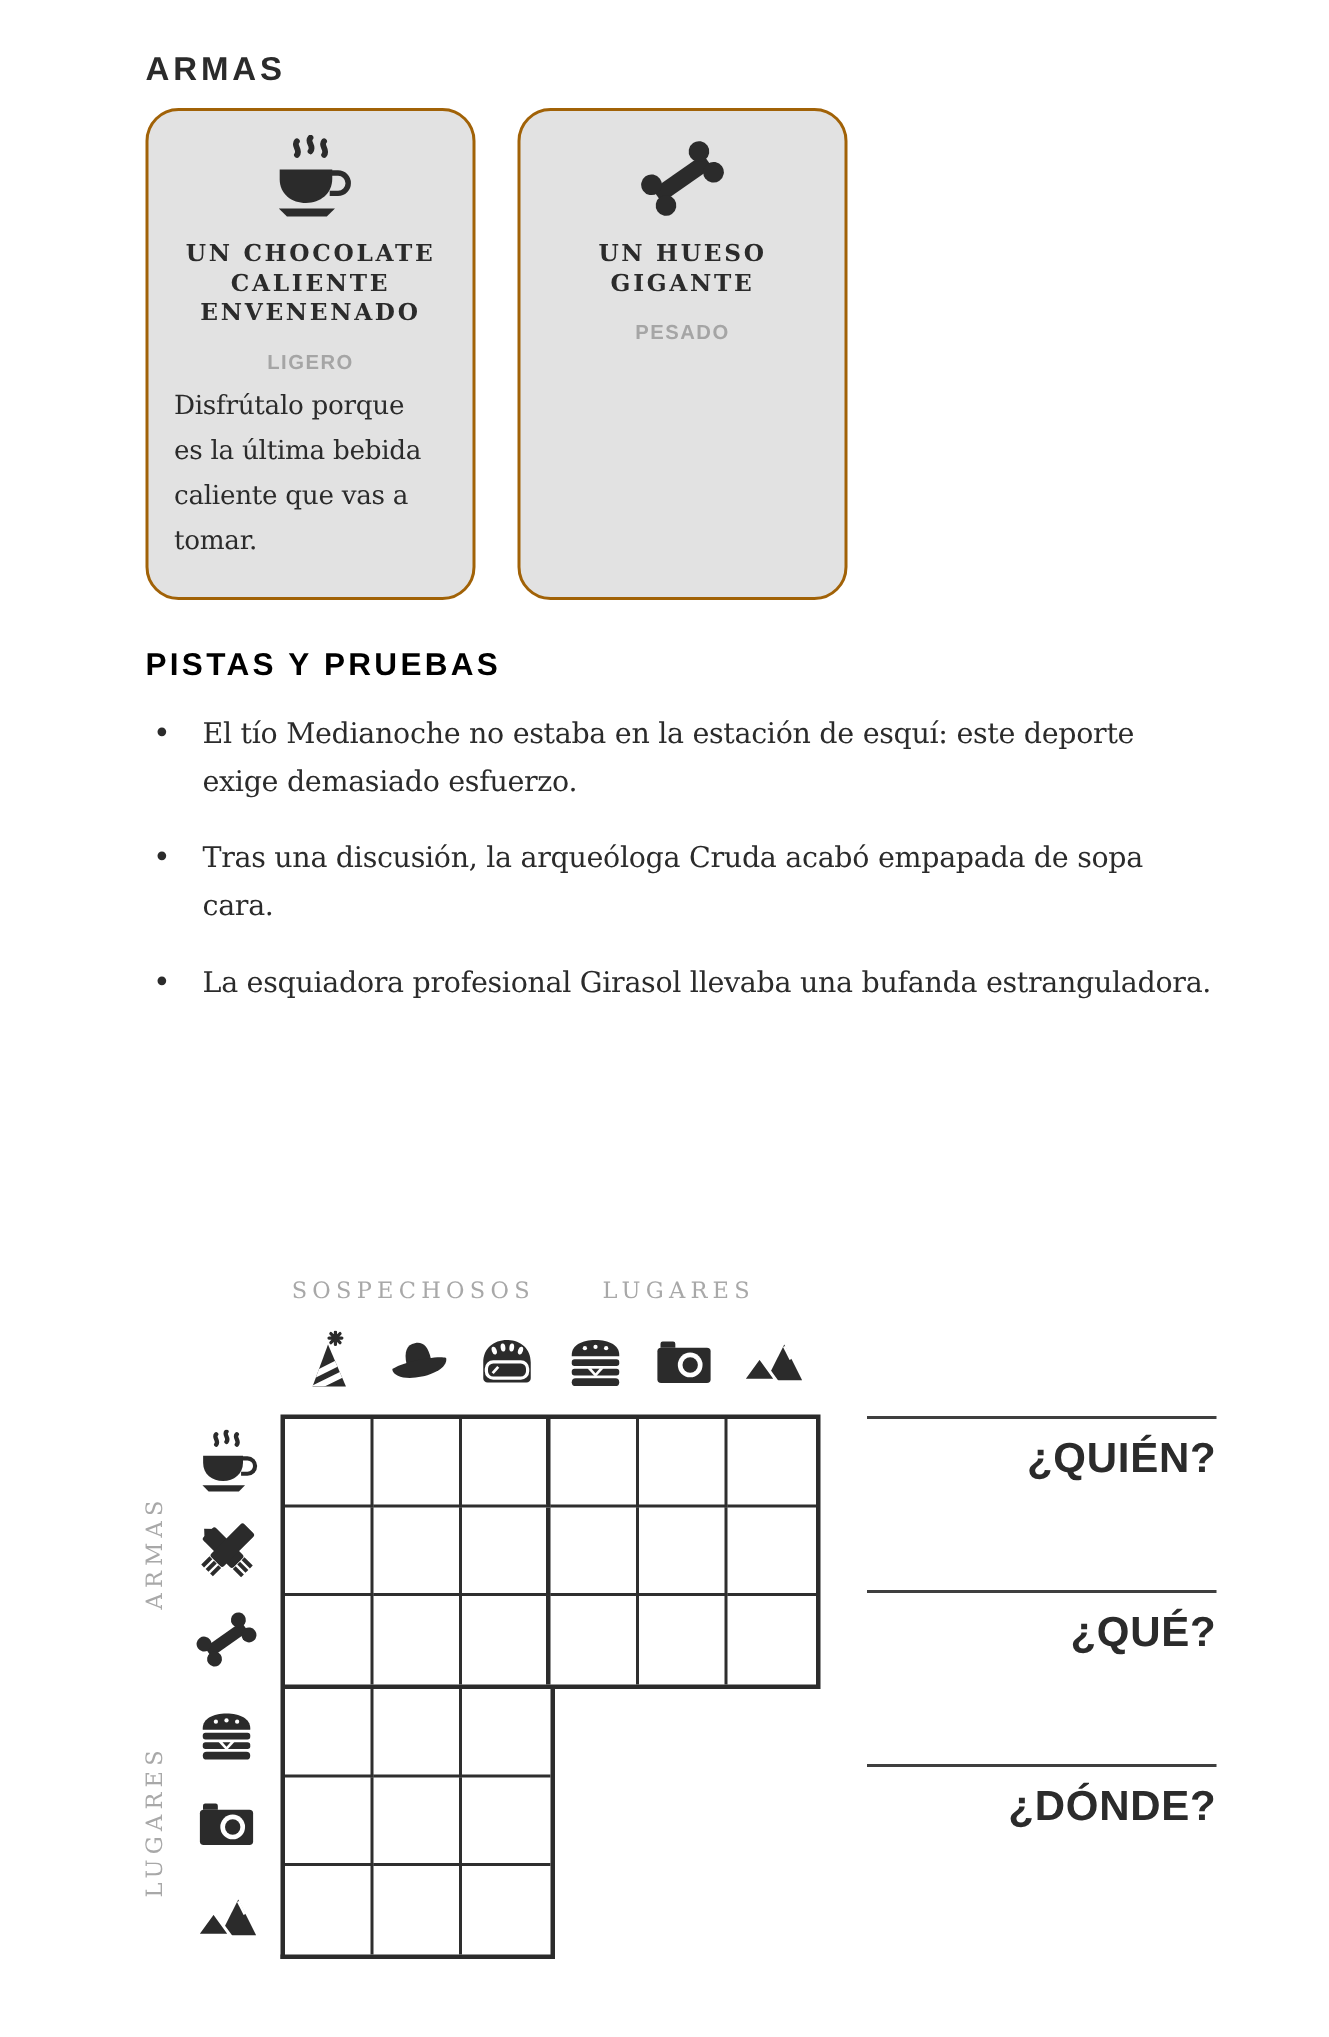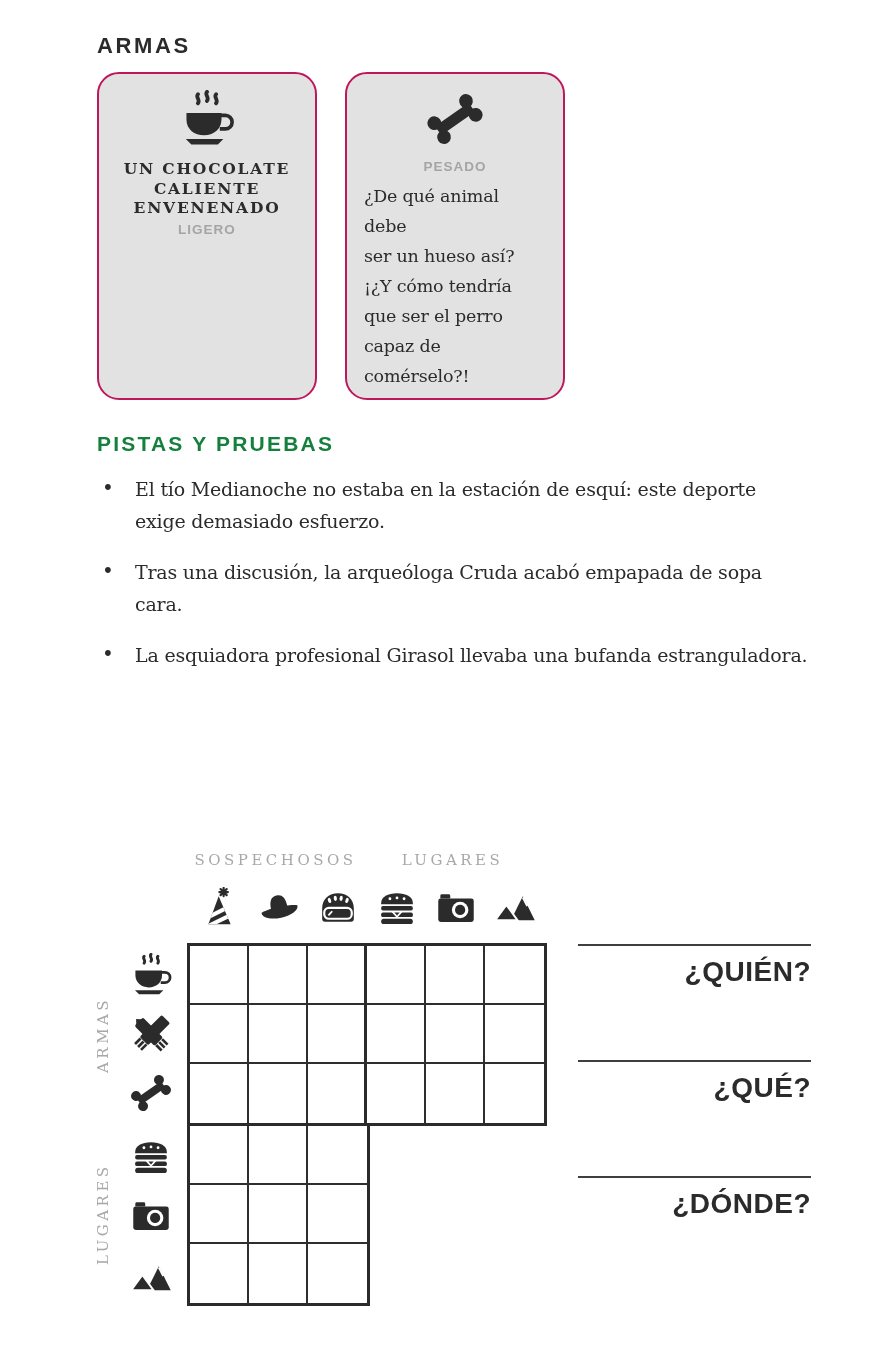--- a/index.html
+++ b/index.html
@@ -12,38 +12,38 @@
   .sans { font-family:"Liberation Sans", sans-serif; font-weight:bold; }
   .prewrap { white-space:pre-line; }
 
   
   .h-armas {
     position:absolute; left:97px; top:33px;
     font-size:22px; letter-spacing:2.6px; color:#2b2b2b;
   }
   .h-pistas {
     position:absolute; left:97px; top:432px;
-    font-size:21px; letter-spacing:2.2px; color:#15803d;
+    font-size:21px; letter-spacing:2.2px; color:#000000;
   }
 
   
   .cards { position:absolute; left:97px; top:72px; width:716px; display:flex; gap:28px; }
   .card {
     width:220px; height:328px; background:#e2e2e2;
-    border:2px solid #be185d; border-radius:22px;
+    border:2px solid #a16207; border-radius:22px;
     padding:13px 17px 0 17px;
   }
   .card-icon { height:64px; display:flex; justify-content:center; align-items:center; margin-bottom:8px; }
   .card-title {
     text-align:center; font-weight:bold; font-size:15.5px;
     line-height:19.5px; letter-spacing:1.8px;
   }
   .card-weight {
     text-align:center; font-family:"Liberation Sans", sans-serif; font-weight:bold;
-    font-size:13.5px; letter-spacing:1px; color:#a5a5a5; margin-top:4px;
+    font-size:13.5px; letter-spacing:1px; color:#a5a5a5; margin-top:16px;
   }
   .card-desc {
     margin-top:7px; font-size:17.5px; line-height:30px; letter-spacing:-0.2px;
   }
 
   
   .clues { position:absolute; left:97px; top:473px; width:716px; list-style:none; }
   .clue {
     position:relative; padding-left:38px; font-size:19px; line-height:32px;
     letter-spacing:-0.2px; margin-bottom:19px;
@@ -192,33 +192,34 @@
     <div class="card">
       <div class="card-icon">
         <svg class="icon" width="58" height="58">
             <use href="#coffee"></use>
           </svg>
       </div>
       <div class="card-title prewrap">UN CHOCOLATE
 CALIENTE
 ENVENENADO</div>
       <div class="card-weight">LIGERO</div>
+      <div class="card-desc prewrap">Disfrútalo porque
+es la última bebida
+caliente que vas a
+tomar.</div>
     </div>
     <div class="card">
       <div class="card-icon">
         <svg class="icon" width="58" height="58">
             <use href="#bone"></use>
           </svg>
       </div>
+      <div class="card-title prewrap">UN HUESO
+GIGANTE</div>
       <div class="card-weight">PESADO</div>
-      <div class="card-desc prewrap">¿De qué animal debe
-ser un hueso así?
-¡¿Y cómo tendría
-que ser el perro
-capaz de comérselo?!</div>
     </div>
   </div>
 
   <div class="h-pistas sans">PISTAS Y PRUEBAS</div>
 
   <ul class="clues">
     <li class="clue"><span class="prewrap">El tío Medianoche no estaba en la estación de esquí: este deporte
 exige demasiado esfuerzo.</span></li>
     <li class="clue"><span class="prewrap">Tras una discusión, la arqueóloga Cruda acabó empapada de sopa
 cara.</span></li>

